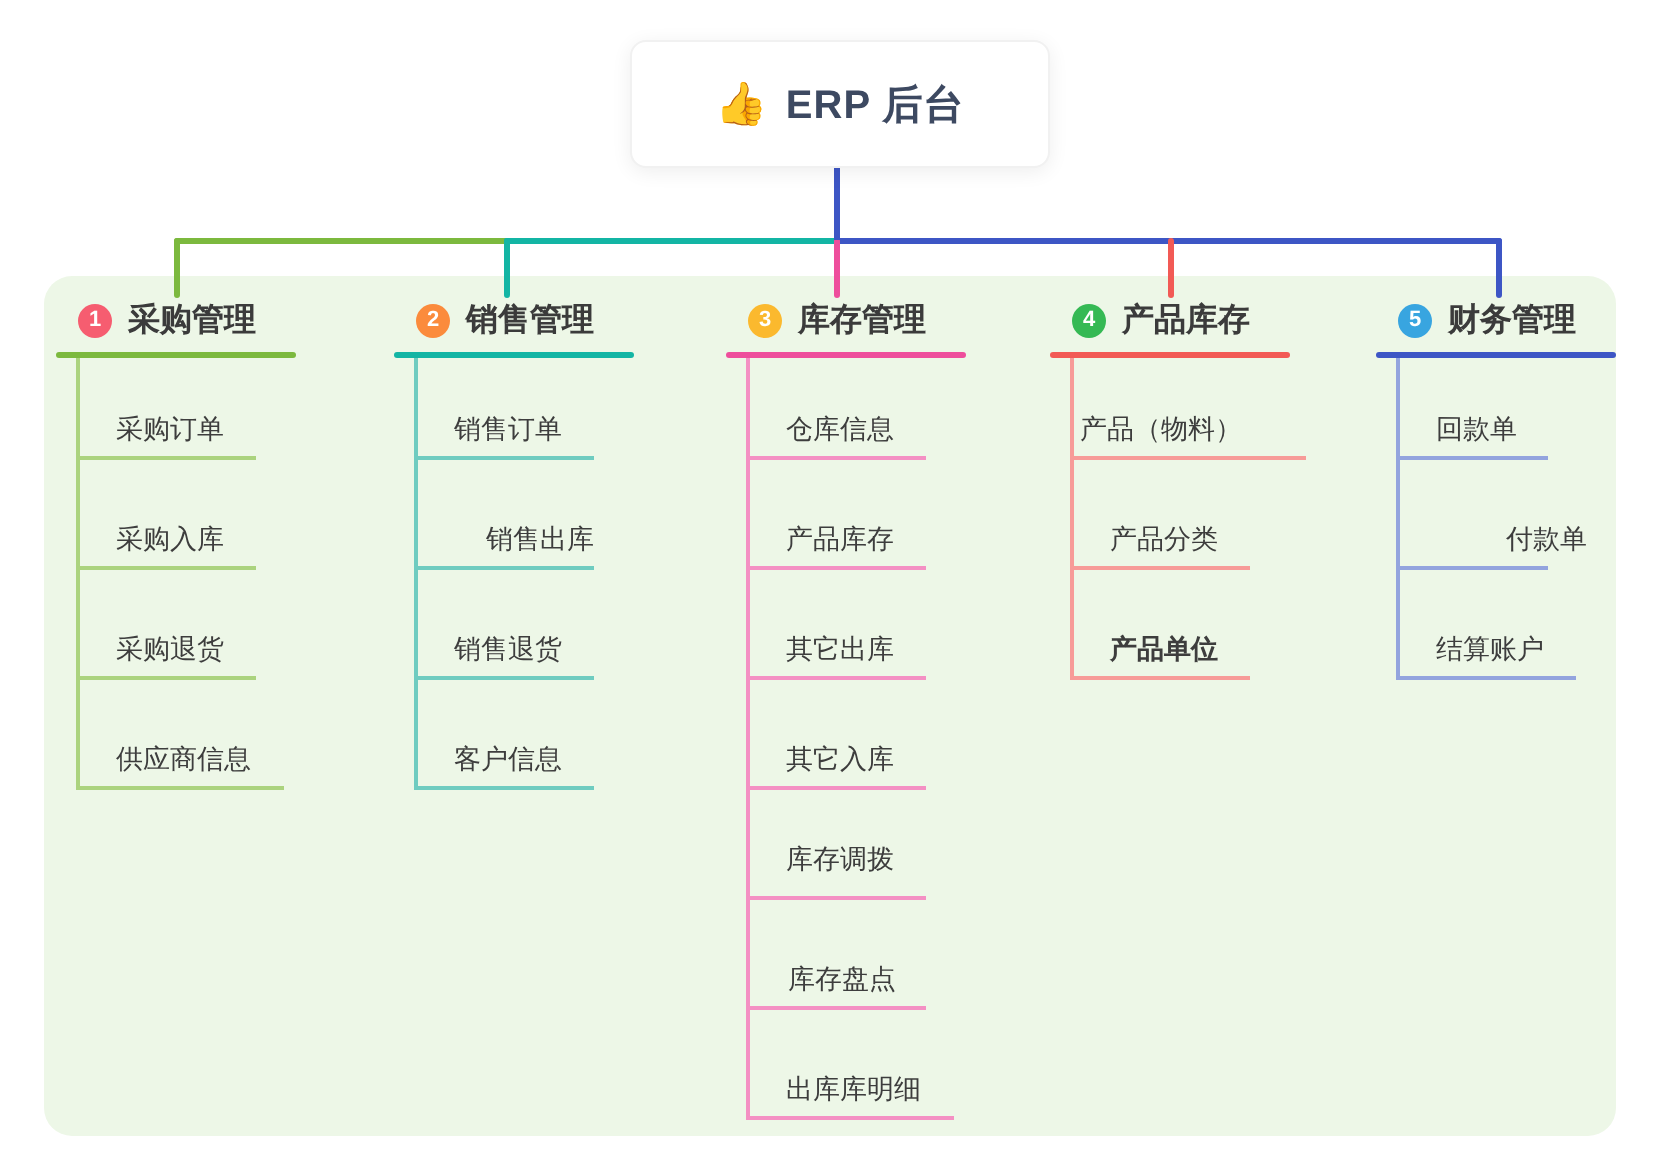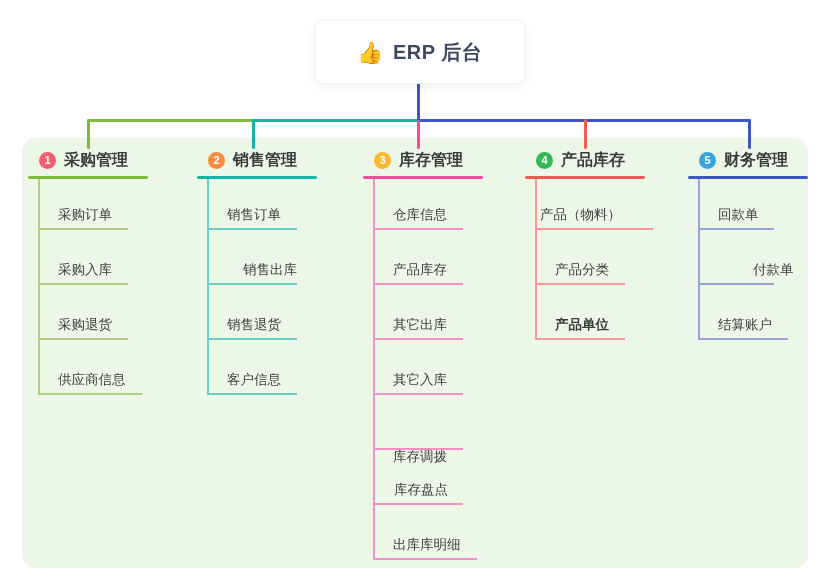--- a/index.html
+++ b/index.html
@@ -76,21 +76,21 @@
       <div class="h-underline" style="left: 363px; top: 176px; width: 120px; background: rgb(238, 78, 156);"></div>
       <div class="trunk" style="left: 373px; top: 179px; height: 381px; background: rgb(244, 144, 195);"></div>
       <div class="item-label" style="left: 393px; top: 206px;">仓库信息</div>
       <div class="item-line" style="left: 373px; top: 228px; width: 90px; background: rgb(244, 144, 195);"></div>
       <div class="item-label" style="left: 393px; top: 261px;">产品库存</div>
       <div class="item-line" style="left: 373px; top: 283px; width: 90px; background: rgb(244, 144, 195);"></div>
       <div class="item-label" style="left: 393px; top: 316px;">其它出库</div>
       <div class="item-line" style="left: 373px; top: 338px; width: 90px; background: rgb(244, 144, 195);"></div>
       <div class="item-label" style="left: 393px; top: 371px;">其它入库</div>
       <div class="item-line" style="left: 373px; top: 393px; width: 90px; background: rgb(244, 144, 195);"></div>
-      <div class="item-label" style="left: 393px; top: 448px; text-align: center;">库存调拨</div>
+      <div class="item-label" style="left: 393px; top: 421px; text-align: center;">库存调拨</div>
       <div class="item-line" style="left: 373px; top: 448px; width: 90px; background: rgb(244, 144, 195);"></div>
       <div class="item-label" style="left: 394px; top: 481px;">库存盘点</div>
       <div class="item-line" style="left: 373px; top: 503px; width: 90px; background: rgb(244, 144, 195);"></div>
       <div class="item-label" style="left: 393px; top: 536px;">出库库明细</div>
       <div class="item-line" style="left: 373px; top: 558px; width: 104px; background: rgb(244, 144, 195);"></div>
       <div class="branch-header" style="left: 536px; top: 148px;">
         <span class="badge" style="background: rgb(53, 185, 84);">4</span>
         <span class="branch-label">产品库存</span>
       </div>
       <div class="h-underline" style="left: 525px; top: 176px; width: 120px; background: rgb(242, 90, 85);"></div>

